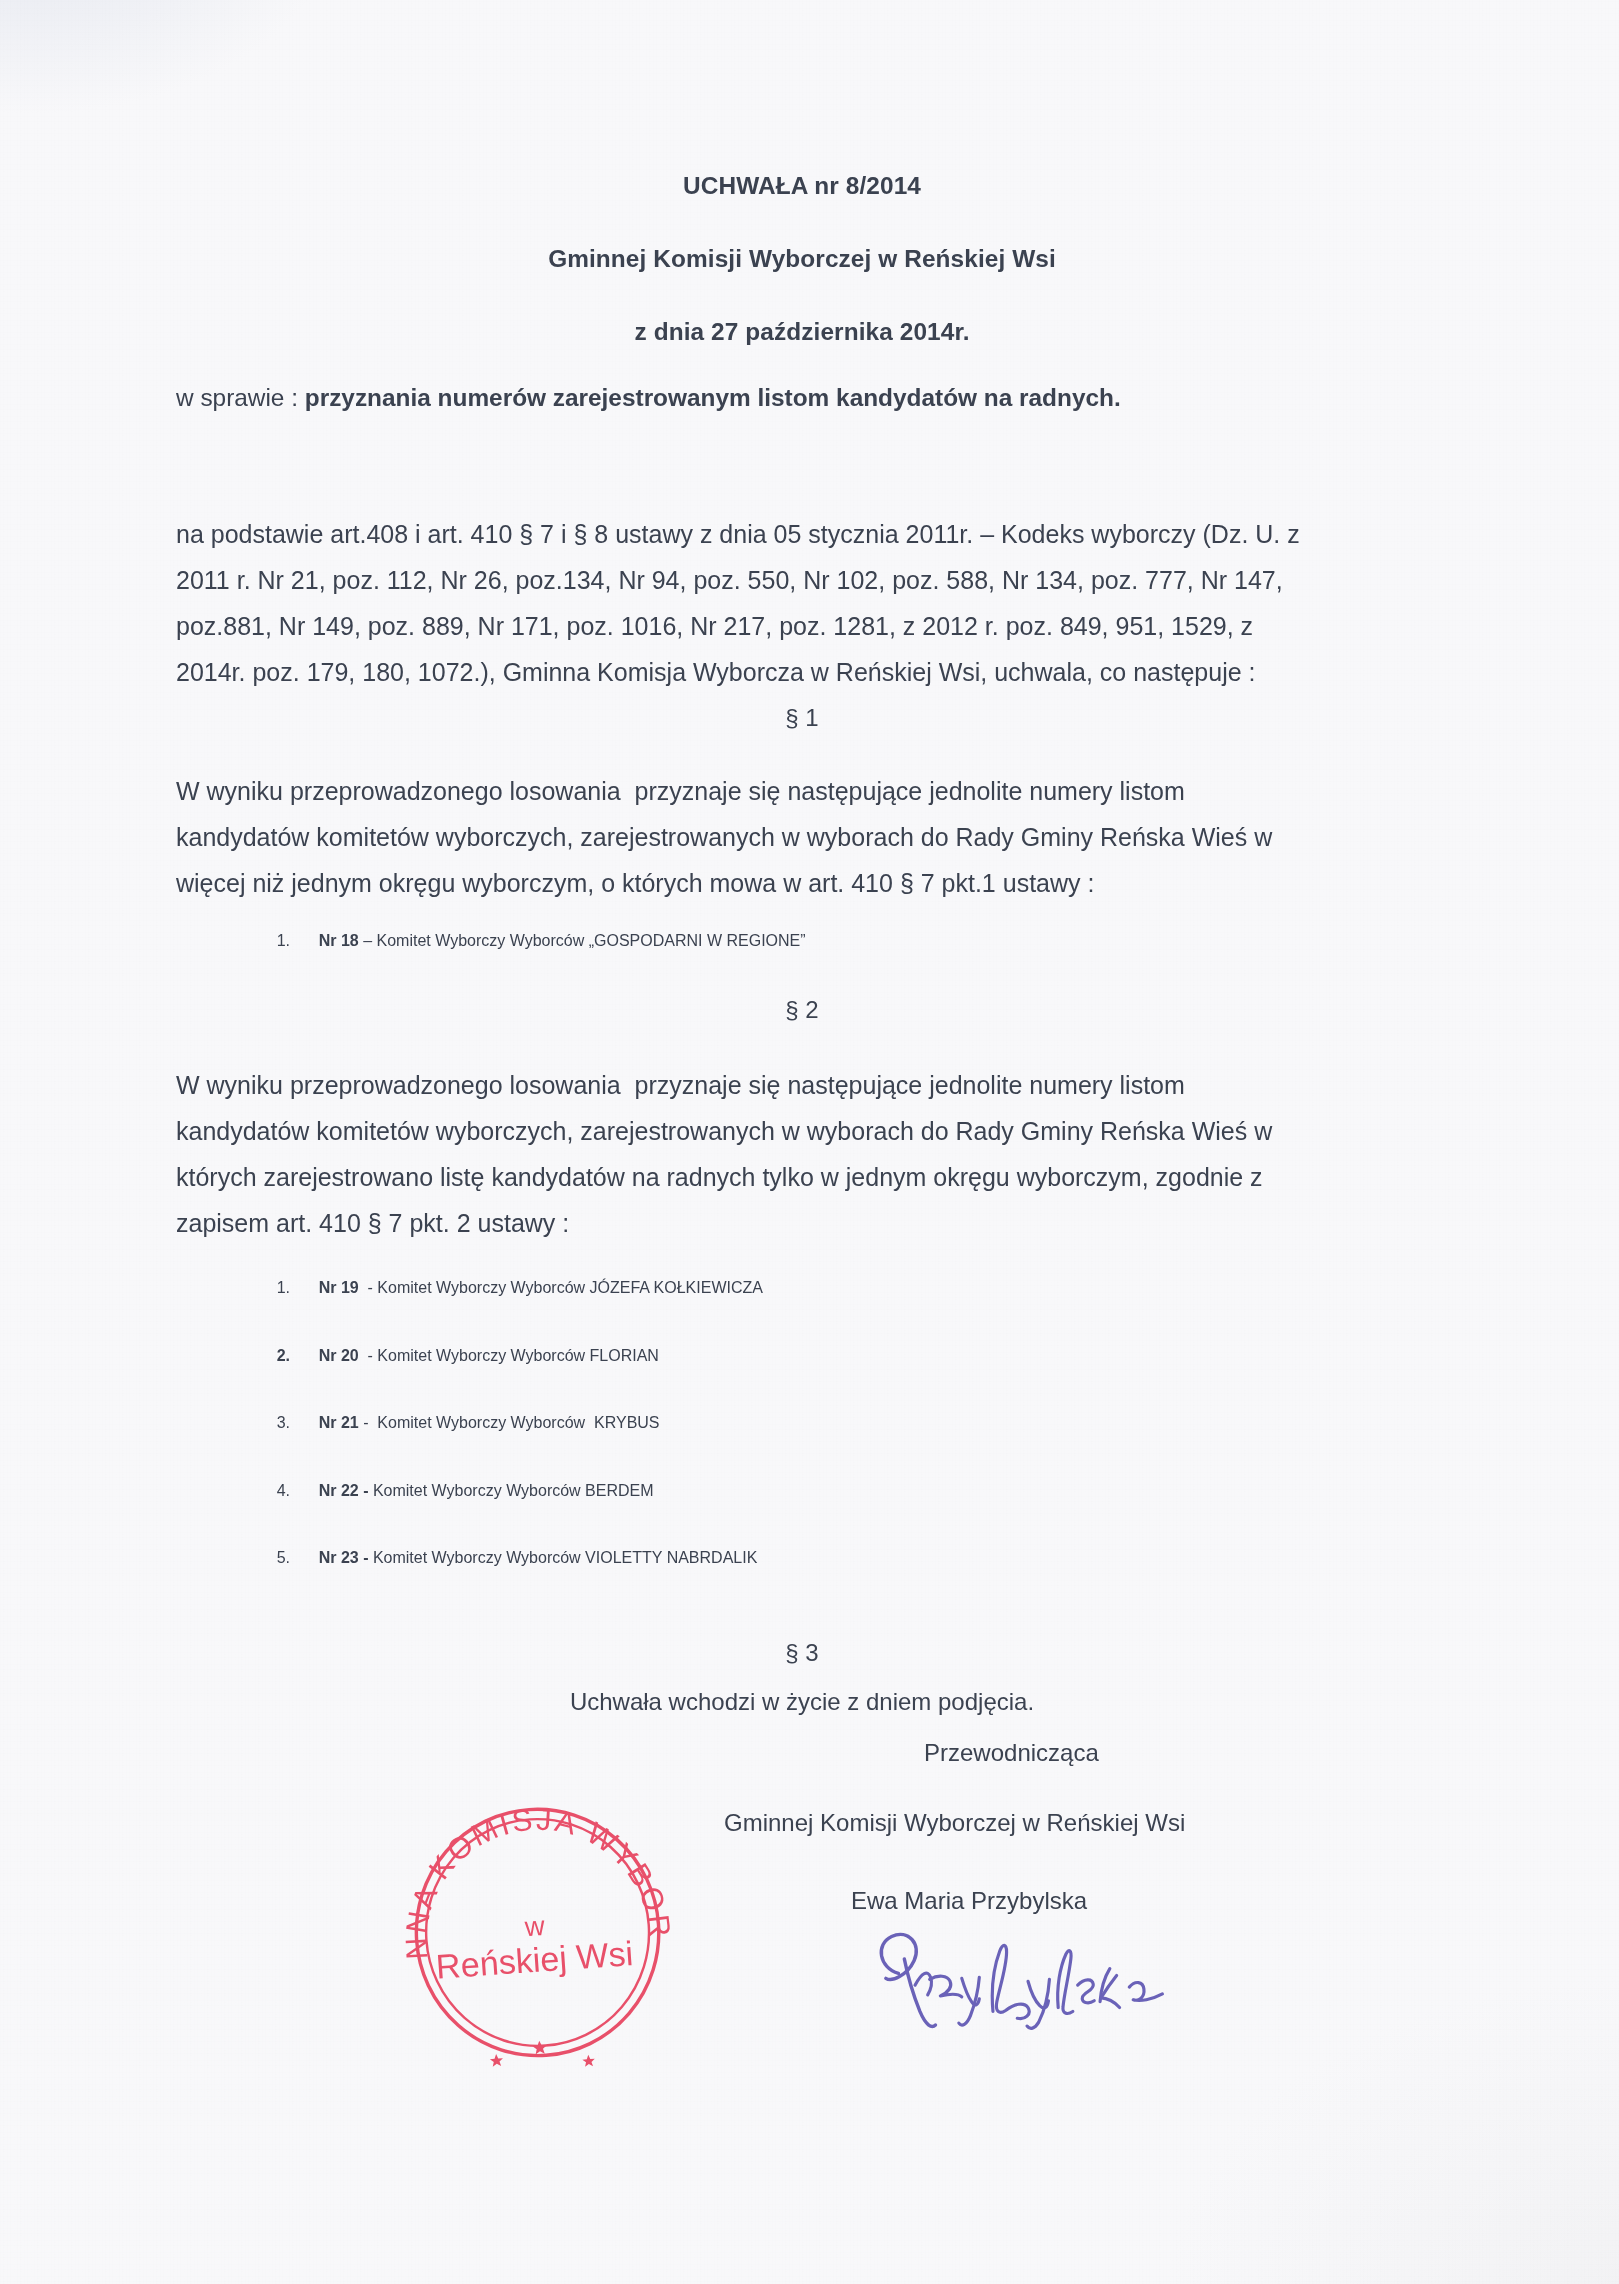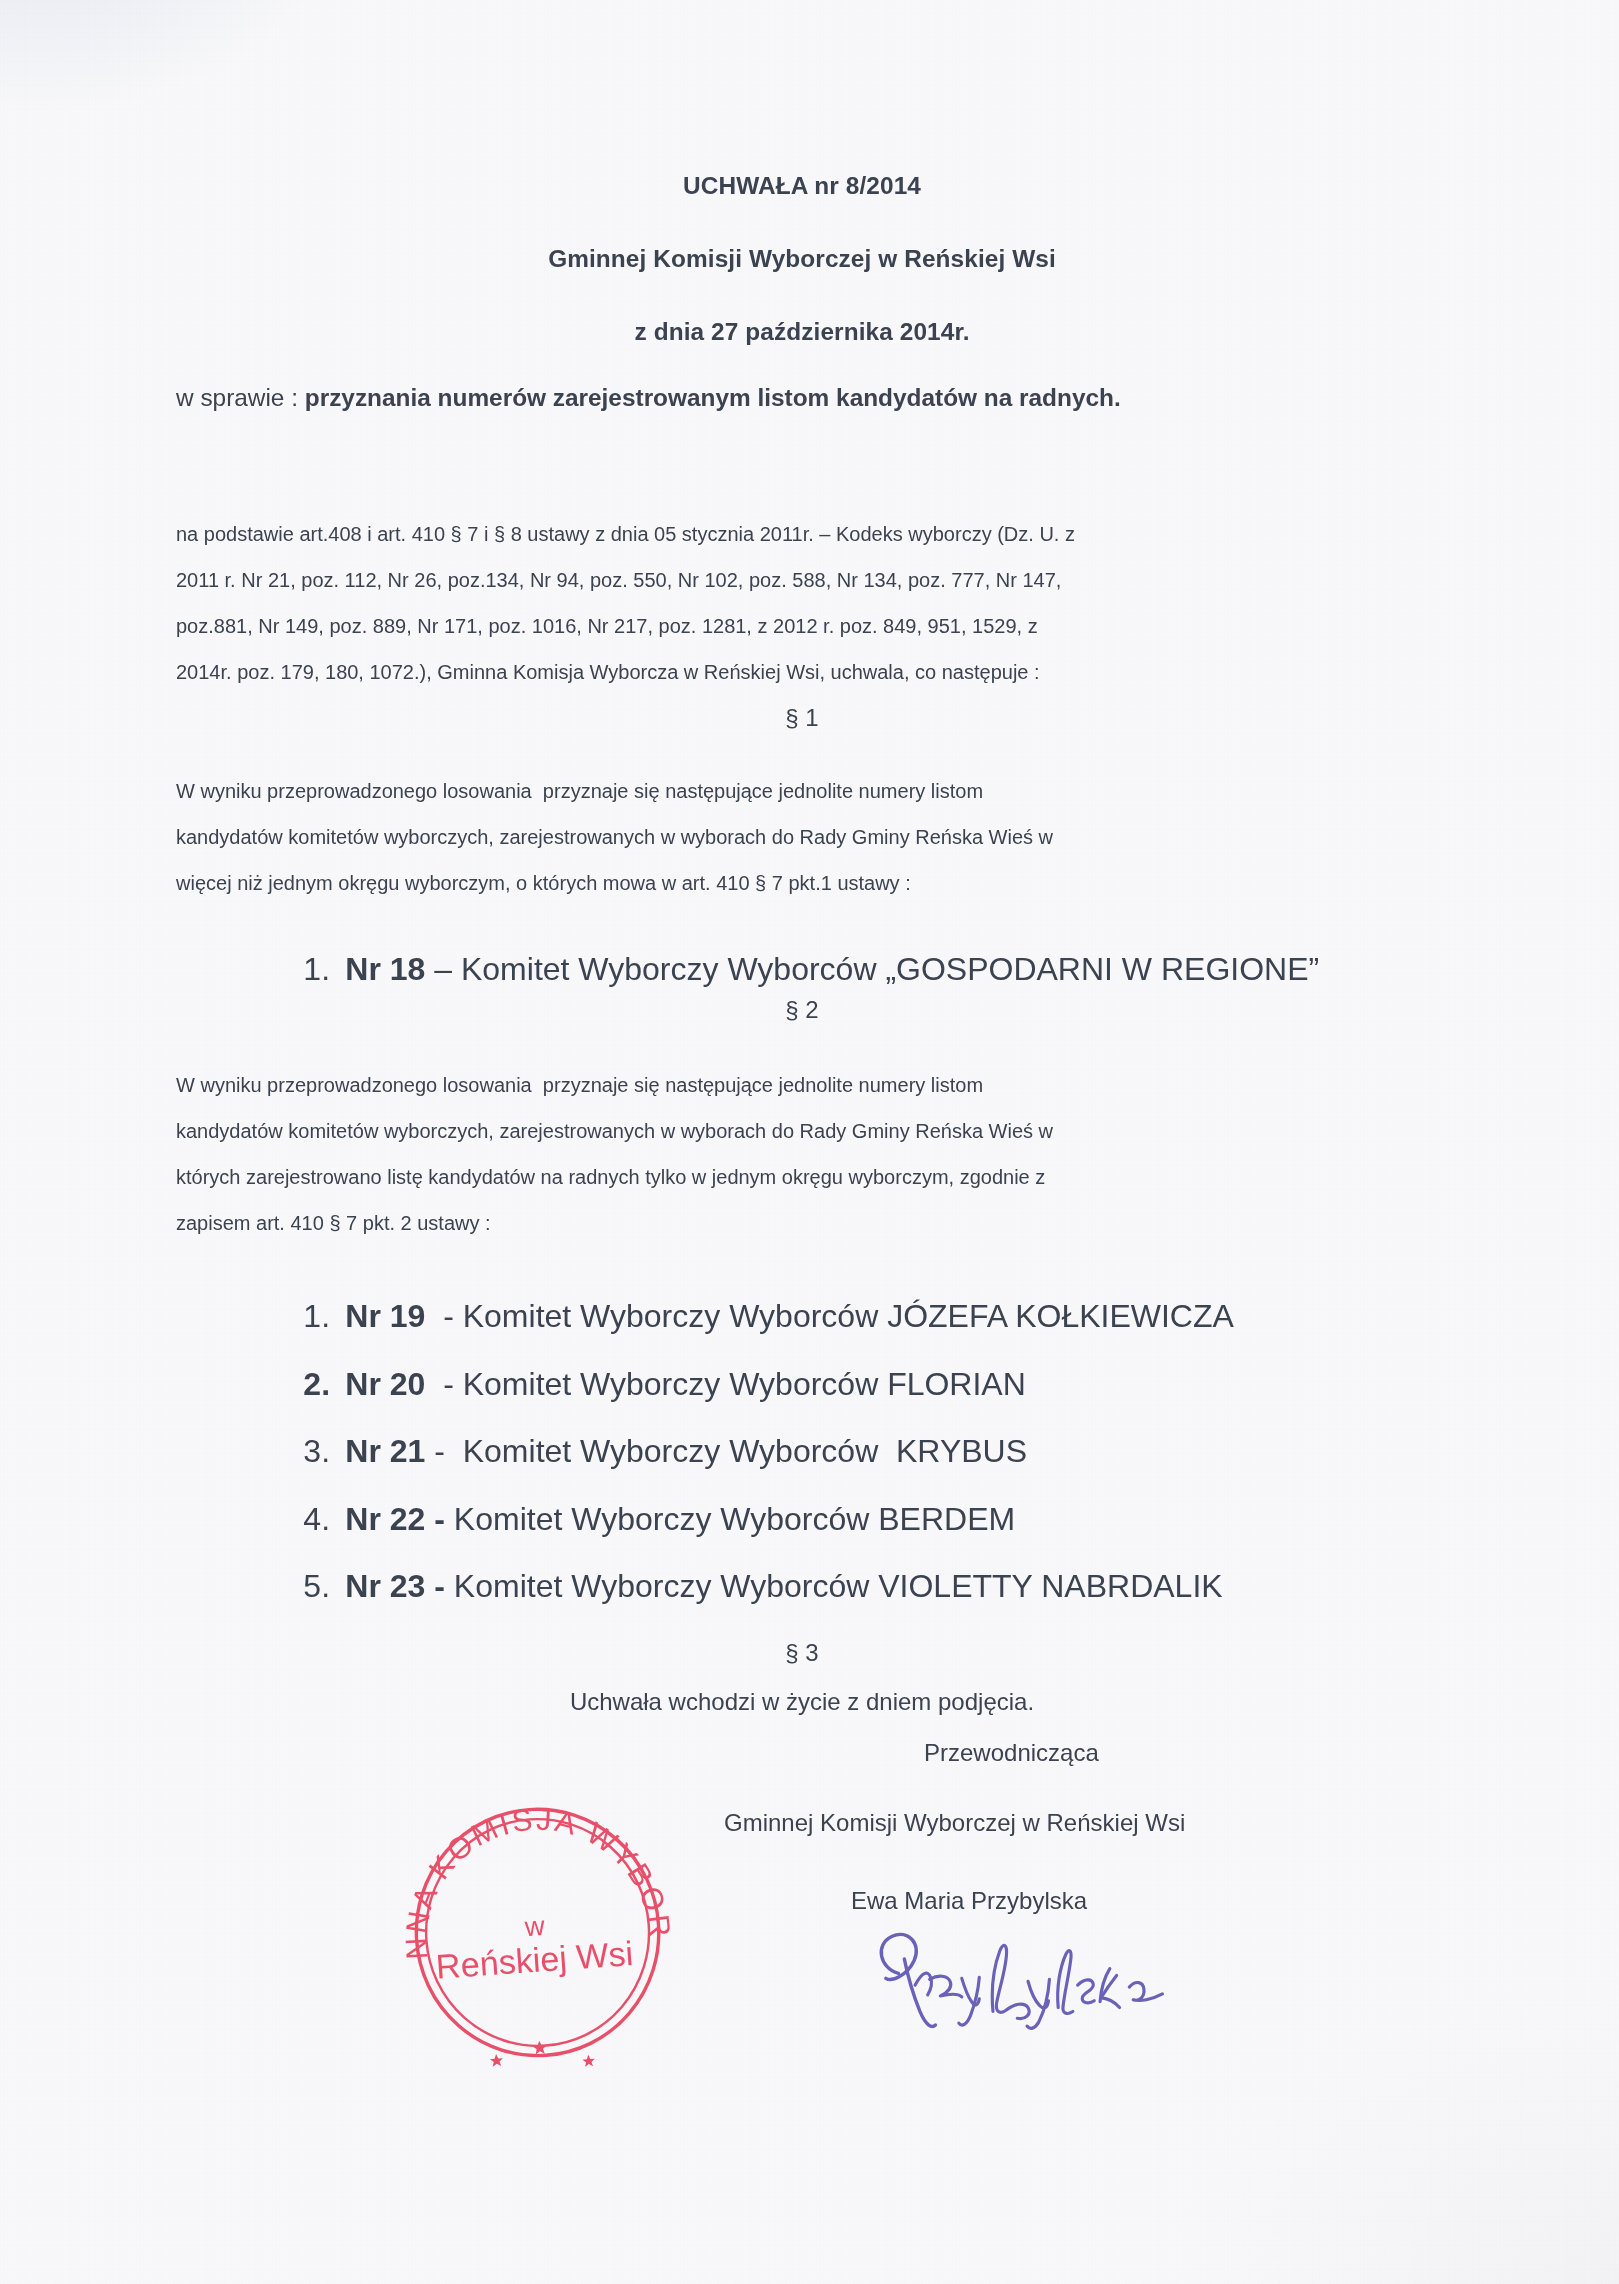--- a/index.html
+++ b/index.html
@@ -56,21 +56,21 @@
     font-size: 24.4px;
   }
   .subject .lead { font-weight: normal; }
   .subject .bold { font-weight: bold; }
 
   
   .para {
     position: absolute;
     left: 0;
     width: 1252px;
-    font-size: 20px;
+    font-size: 25px;
     line-height: 46px;
   }
   .para .ln { display: block; white-space: pre; }
 
   #legal { top: 511px; }
   #s1body { top: 768px; }
   #s2body { top: 1062px; }
 
   
   .sec {
@@ -80,21 +80,21 @@
     text-align: center;
     font-size: 24px;
   }
   #sec1 { top: 704px; }
   #sec2 { top: 996px; }
   #sec3 { top: 1639px; }
 
   
   .litem {
     position: absolute;
-    font-size: 32px;
+    font-size: 16px;
     white-space: pre;
   }
   .litem .marker { display: inline-block; width: 42px; }
   .litem .marker.bold { font-weight: bold; }
   .litem .nr { font-weight: bold; }
 
   #l1-1 { top: 914px; left: 74px; }
 
   #l2-1 { top: 1261px; left: 74px; }
   #l2-2 { top: 1329px; left: 74px; }

